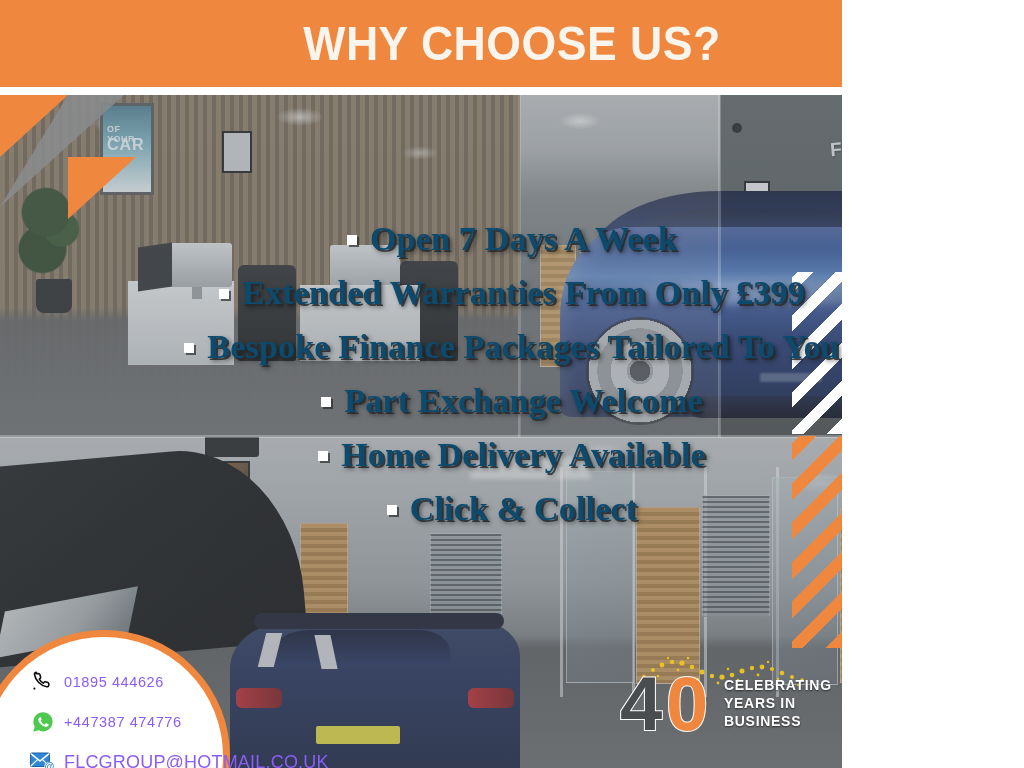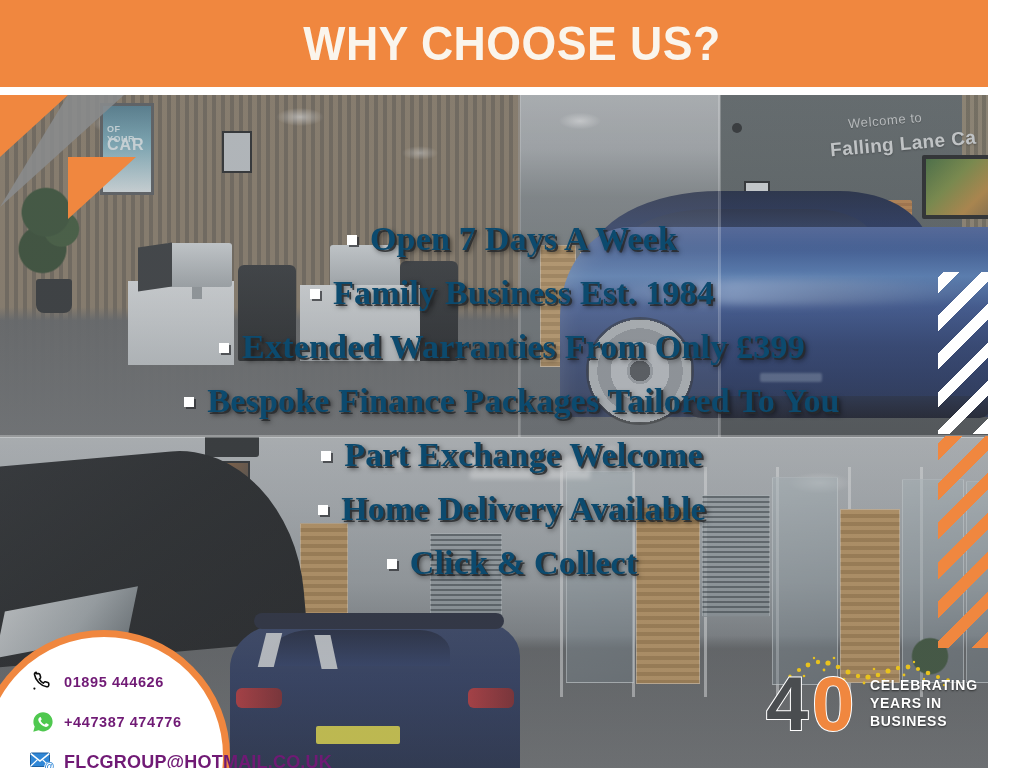--- a/index.html
+++ b/index.html
@@ -7,24 +7,25 @@
     margin: 0;
     padding: 0;
     background: #ffffff;
   }
   body {
     font-family: "Liberation Sans", sans-serif;
   }
 
   #poster {
     position: relative;
-    width: 988px;
+    width: 828px;
     height: 768px;
     overflow: hidden;
     background: #ffffff;
+    padding-left: 14px;
   }
 
   
   .header-bar {
     position: absolute;
     left: 0; top: 0;
     width: 1024px;
     height: 87px;
     background: #F0873F;
     z-index: 40;
@@ -431,23 +432,23 @@
   .contact-ico {
     width: 26px;
     height: 26px;
     margin-right: 8px;
     flex: 0 0 26px;
     display: flex;
     align-items: center;
     justify-content: center;
   }
   .contact-txt {
-    color: #701a75;
+    color: #8b5cf6;
     font-family: "Liberation Sans", sans-serif;
-    font-weight: bold;
+    font-weight: normal;
     font-size: 14.5px;
     letter-spacing: .6px;
     white-space: nowrap;
   }
   .contact-txt.email { font-size: 18px; letter-spacing: .2px; }
 
   
   .badge40 {
     position: absolute;
     right: 14px;
@@ -599,23 +600,20 @@
   <div class="stripes stripes-orange"></div>
 
   <div class="header-bar">
     <div class="header-title">WHY CHOOSE US?</div>
   </div>
   <div class="header-gap"></div>
 
   <div class="bullets">
     <div class="bullet-row">
       <span class="mark"></span><span>Open 7 Days A Week</span>
-    </div>
-    <div class="bullet-row">
-      <span class="mark"></span><span>Family Business Est. 1984</span>
     </div>
     <div class="bullet-row">
       <span class="mark"></span><span>Extended Warranties From Only £399</span>
     </div>
     <div class="bullet-row">
       <span class="mark"></span><span>Bespoke Finance Packages Tailored To You</span>
     </div>
     <div class="bullet-row">
       <span class="mark"></span><span>Part Exchange Welcome</span>
     </div>

